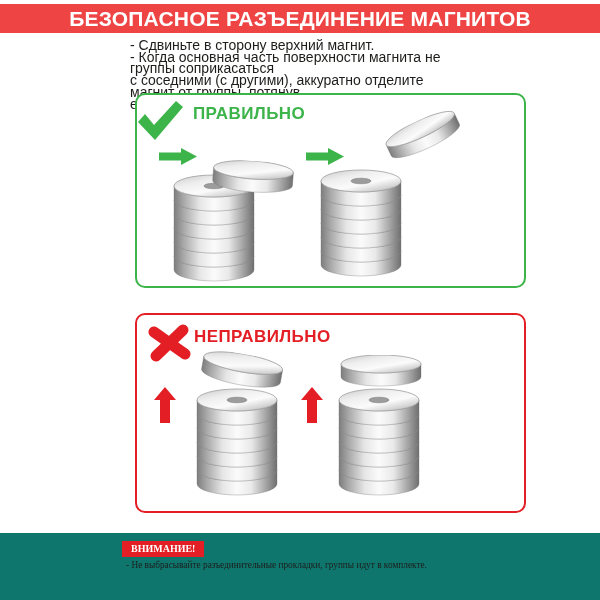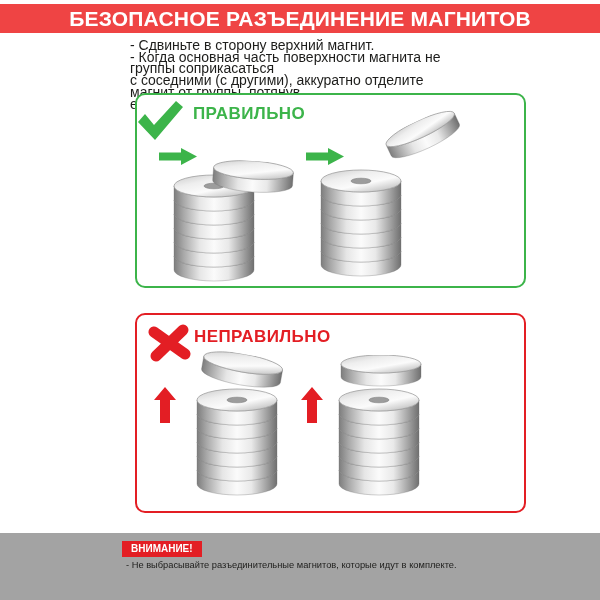--- a/index.html
+++ b/index.html
@@ -19,21 +19,21 @@
   
   .intro{position:absolute;left:130px;top:40px;width:340px;font-size:14px;line-height:11.7px;color:#1d1d1b;}
   
   .panel{position:absolute;left:135px;width:391px;background:#ffffff;border-radius:10px;box-sizing:border-box;}
   .panel.ok{top:93px;height:195px;border:2px solid #3cb44a;}
   .panel.bad{top:313px;height:200px;border:2px solid #e31e24;}
   .plabel{position:absolute;font-size:17px;font-weight:bold;letter-spacing:.4px;white-space:nowrap;}
   .plabel.ok{color:#3cb44a;left:56px;top:9px;}
   .plabel.bad{color:#e31e24;left:57px;top:12px;}
   
-  .footer{position:absolute;left:0;top:533px;width:600px;height:67px;background:#a3a3a3;}
+  .footer{position:absolute;left:0;top:533px;width:600px;height:67px;background:#0f766e;font-family:Liberation Serif, serif;}
   .badge{
     position:absolute;left:122px;top:8px;background:#e31e24;color:#ffffff;
     font-size:10px;font-weight:bold;line-height:13px;padding:1px 9px 2px 9px;white-space:nowrap;
   }
   .wlines{position:absolute;left:126px;top:25px;width:460px;font-size:9.3px;line-height:14.2px;color:#1d1d1b;}
   .r-4{transform:rotate(4deg);}
   .r10{transform:rotate(10deg);}
   .rneg{transform:rotate(-25deg) scale(.94);}
 </style>
 </head>
@@ -142,17 +142,17 @@
         <use href="#coin"></use>
       </svg>
     <svg class="abs" style="left:200px;top:71px" width="84" height="112" viewBox="0 0 84 112">
         <use href="#stack6"></use>
       </svg>
   </section>
 
   <footer class="footer">
     <div class="badge">ВНИМАНИЕ!</div>
     <div class="wlines">
-      <div>- Не выбрасывайте разъединительные магнитов, которые идут в комплекте.</div>
+      <div>- Не выбрасывайте разъединительные прокладки, группы идут в комплекте.</div>
     </div>
   </footer>
 
 </div>
 
 </body></html>

